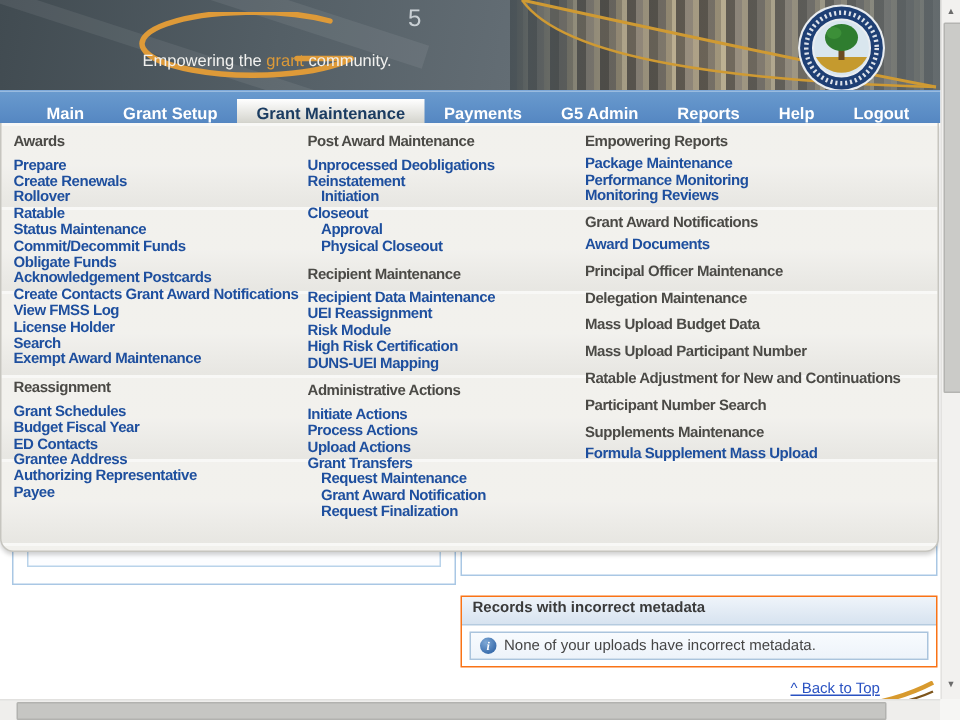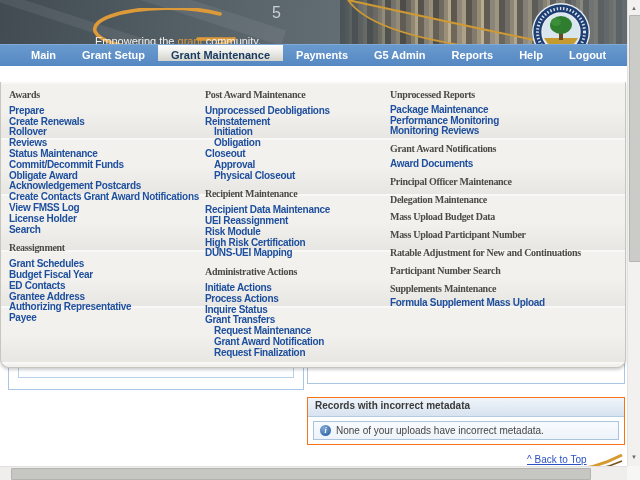--- a/index.html
+++ b/index.html
@@ -31,24 +31,24 @@
   .seal{position:absolute;left:531px;top:2px;width:60px;height:60px;}
   .glogo{position:absolute;left:82px;top:8px;width:180px;height:48px;}
   .logo-5{
     position:absolute;left:272px;top:4px;font-size:16px;font-weight:400;
     color:#c9d0d4;letter-spacing:1px;
   }
   .tagline{position:absolute;left:95px;top:35px;font-size:11px;color:#f1f1ef;}
   .tagline .hl{color:var(--accent);}
   
   .navbar{
-    position:absolute;left:0;top:44px;width:627px;height:22px;
+    position:absolute;left:0;top:60px;width:627px;height:22px;
     background:linear-gradient(#699ace,#5587c2);
     border-top:1px solid #7fa9d8;box-sizing:border-box;
-    display:flex;align-items:flex-start;padding-left:18px;
+    display:flex;align-items:flex-end;padding-left:18px;
   }
   .nav-item{
     font-size:11px;font-weight:bold;color:#ffffff;
     padding:4px 13px 0 13px;cursor:pointer;white-space:nowrap;
   }
   .nav-item.active{
     background:linear-gradient(#ffffff,#d4d4cd);
     color:#1b3c61;
   }
   
@@ -62,21 +62,21 @@
     border-radius:0 0 9px 9px;
     box-shadow:0 2px 3px rgba(0,0,0,0.18);
     box-sizing:border-box;
   }
   .menu-col{position:absolute;top:6px;}
   .col1{left:8px;width:190px;}
   .col2{left:204px;width:182px;}
   .col3{left:389px;width:218px;}
   .mi{font-size:10px;font-weight:bold;line-height:10.8px;letter-spacing:-0.3px;white-space:nowrap;}
   .col3 .mi{white-space:normal;}
-  .mi.header{color:#4b4a46;margin:8px 0 5px 0;font-family:Liberation Serif, serif;}
+  .mi.header{color:#4b4a46;margin:8px 0 5px 0;}
   .col3 .mi.header{margin:7px 0 4px 0;}
   .menu-col .mi.header:first-child{margin-top:2px;}
   .mi.link{color:var(--link);cursor:pointer;}
   .mi.sublink{color:var(--link);cursor:pointer;padding-left:9px;}
   
   .left-partial{
     position:absolute;left:8px;top:346px;width:294px;height:42px;
     background:#fff;border:1px solid #a9c7e4;z-index:1;
   }
   .left-partial .inner{
@@ -190,63 +190,63 @@
     <div class="nav-item">Logout</div>
     <div class="nav-item">test1</div>
   </div>
 
 <div class="megamenu">
   <div class="menu-col col1">
       <div class="mi header">Awards</div>
       <div class="mi link">Prepare</div>
       <div class="mi link">Create Renewals</div>
       <div class="mi link">Rollover</div>
-      <div class="mi link">Reviews</div>
+      <div class="mi link">Ratable</div>
       <div class="mi link">Status Maintenance</div>
       <div class="mi link">Commit/Decommit Funds</div>
-      <div class="mi link">Obligate Award</div>
+      <div class="mi link">Obligate Funds</div>
       <div class="mi link">Acknowledgement Postcards</div>
       <div class="mi link">Create Contacts Grant Award Notifications</div>
       <div class="mi link">View FMSS Log</div>
       <div class="mi link">License Holder</div>
       <div class="mi link">Search</div>
+      <div class="mi link">Exempt Award Maintenance</div>
       <div class="mi header">Reassignment</div>
       <div class="mi link">Grant Schedules</div>
       <div class="mi link">Budget Fiscal Year</div>
       <div class="mi link">ED Contacts</div>
       <div class="mi link">Grantee Address</div>
       <div class="mi link">Authorizing Representative</div>
       <div class="mi link">Payee</div>
     </div>
   <div class="menu-col col2">
       <div class="mi header">Post Award Maintenance</div>
       <div class="mi link">Unprocessed Deobligations</div>
       <div class="mi link">Reinstatement</div>
       <div class="mi sublink">Initiation</div>
-      <div class="mi sublink">Obligation</div>
       <div class="mi link">Closeout</div>
       <div class="mi sublink">Approval</div>
       <div class="mi sublink">Physical Closeout</div>
       <div class="mi header">Recipient Maintenance</div>
       <div class="mi link">Recipient Data Maintenance</div>
       <div class="mi link">UEI Reassignment</div>
       <div class="mi link">Risk Module</div>
       <div class="mi link">High Risk Certification</div>
       <div class="mi link">DUNS-UEI Mapping</div>
       <div class="mi header">Administrative Actions</div>
       <div class="mi link">Initiate Actions</div>
       <div class="mi link">Process Actions</div>
-      <div class="mi link">Inquire Status</div>
+      <div class="mi link">Upload Actions</div>
       <div class="mi link">Grant Transfers</div>
       <div class="mi sublink">Request Maintenance</div>
       <div class="mi sublink">Grant Award Notification</div>
       <div class="mi sublink">Request Finalization</div>
     </div>
   <div class="menu-col col3">
-      <div class="mi header">Unprocessed Reports</div>
+      <div class="mi header">Empowering Reports</div>
       <div class="mi link">Package Maintenance</div>
       <div class="mi link">Performance Monitoring</div>
       <div class="mi link">Monitoring Reviews</div>
       <div class="mi header">Grant Award Notifications</div>
       <div class="mi link">Award Documents</div>
       <div class="mi header">Principal Officer Maintenance</div>
       <div class="mi header">Delegation Maintenance</div>
       <div class="mi header">Mass Upload Budget Data</div>
       <div class="mi header">Mass Upload Participant Number</div>
       <div class="mi header">Ratable Adjustment for New and Continuations</div>

